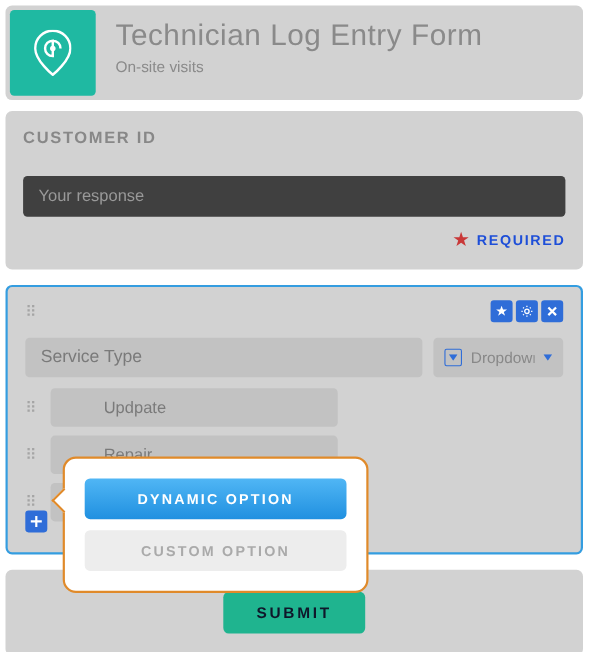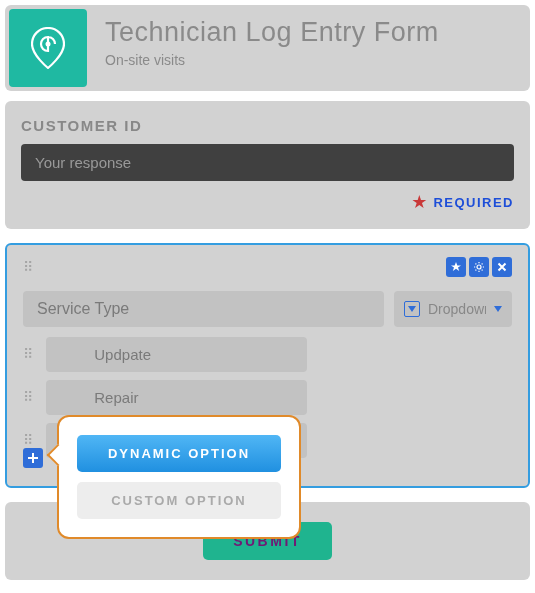--- a/index.html
+++ b/index.html
@@ -47,21 +47,21 @@
       background: #d2d2d2;
       border-radius: 6px;
       padding: 16px;
       margin-bottom: 14px;
     }
     .customer-card .field-label {
       font-size: 15px;
       color: #888;
       font-weight: 600;
       letter-spacing: 1.5px;
-      margin-bottom: 10px;
+      margin-bottom: 26px;
     }
     .text-input {
       width: 100%;
       background: #404040;
       border: none;
       border-radius: 4px;
       padding: 10px 14px;
       font-size: 15px;
       color: #999;
     }
@@ -186,21 +186,21 @@
       align-items: center;
       justify-content: center;
       font-weight: 700;
       cursor: pointer;
       z-index: 5;
     }
     .popover {
       position: absolute;
       top: 415px;
       left: 57px;
-      width: 244px;
+      width: 278px;
       background: #fff;
       border: 2px solid #e08a2a;
       border-radius: 12px;
       padding: 18px;
       z-index: 10;
     }
     .popover::before {
       content: '';
       position: absolute;
       left: -9px;
@@ -234,21 +234,21 @@
     }
     .submit-card {
       background: #d2d2d2;
       border-radius: 6px;
       padding: 20px;
       display: flex;
       justify-content: center;
     }
     .submit-btn {
       background: #1fb48f;
-      color: #701a75;
+      color: #0f172a;
       border: none;
       border-radius: 5px;
       padding: 11px 30px;
       font-size: 14px;
       font-weight: 700;
       letter-spacing: 2.5px;
       cursor: pointer;
     }
   </style>
 </head>

